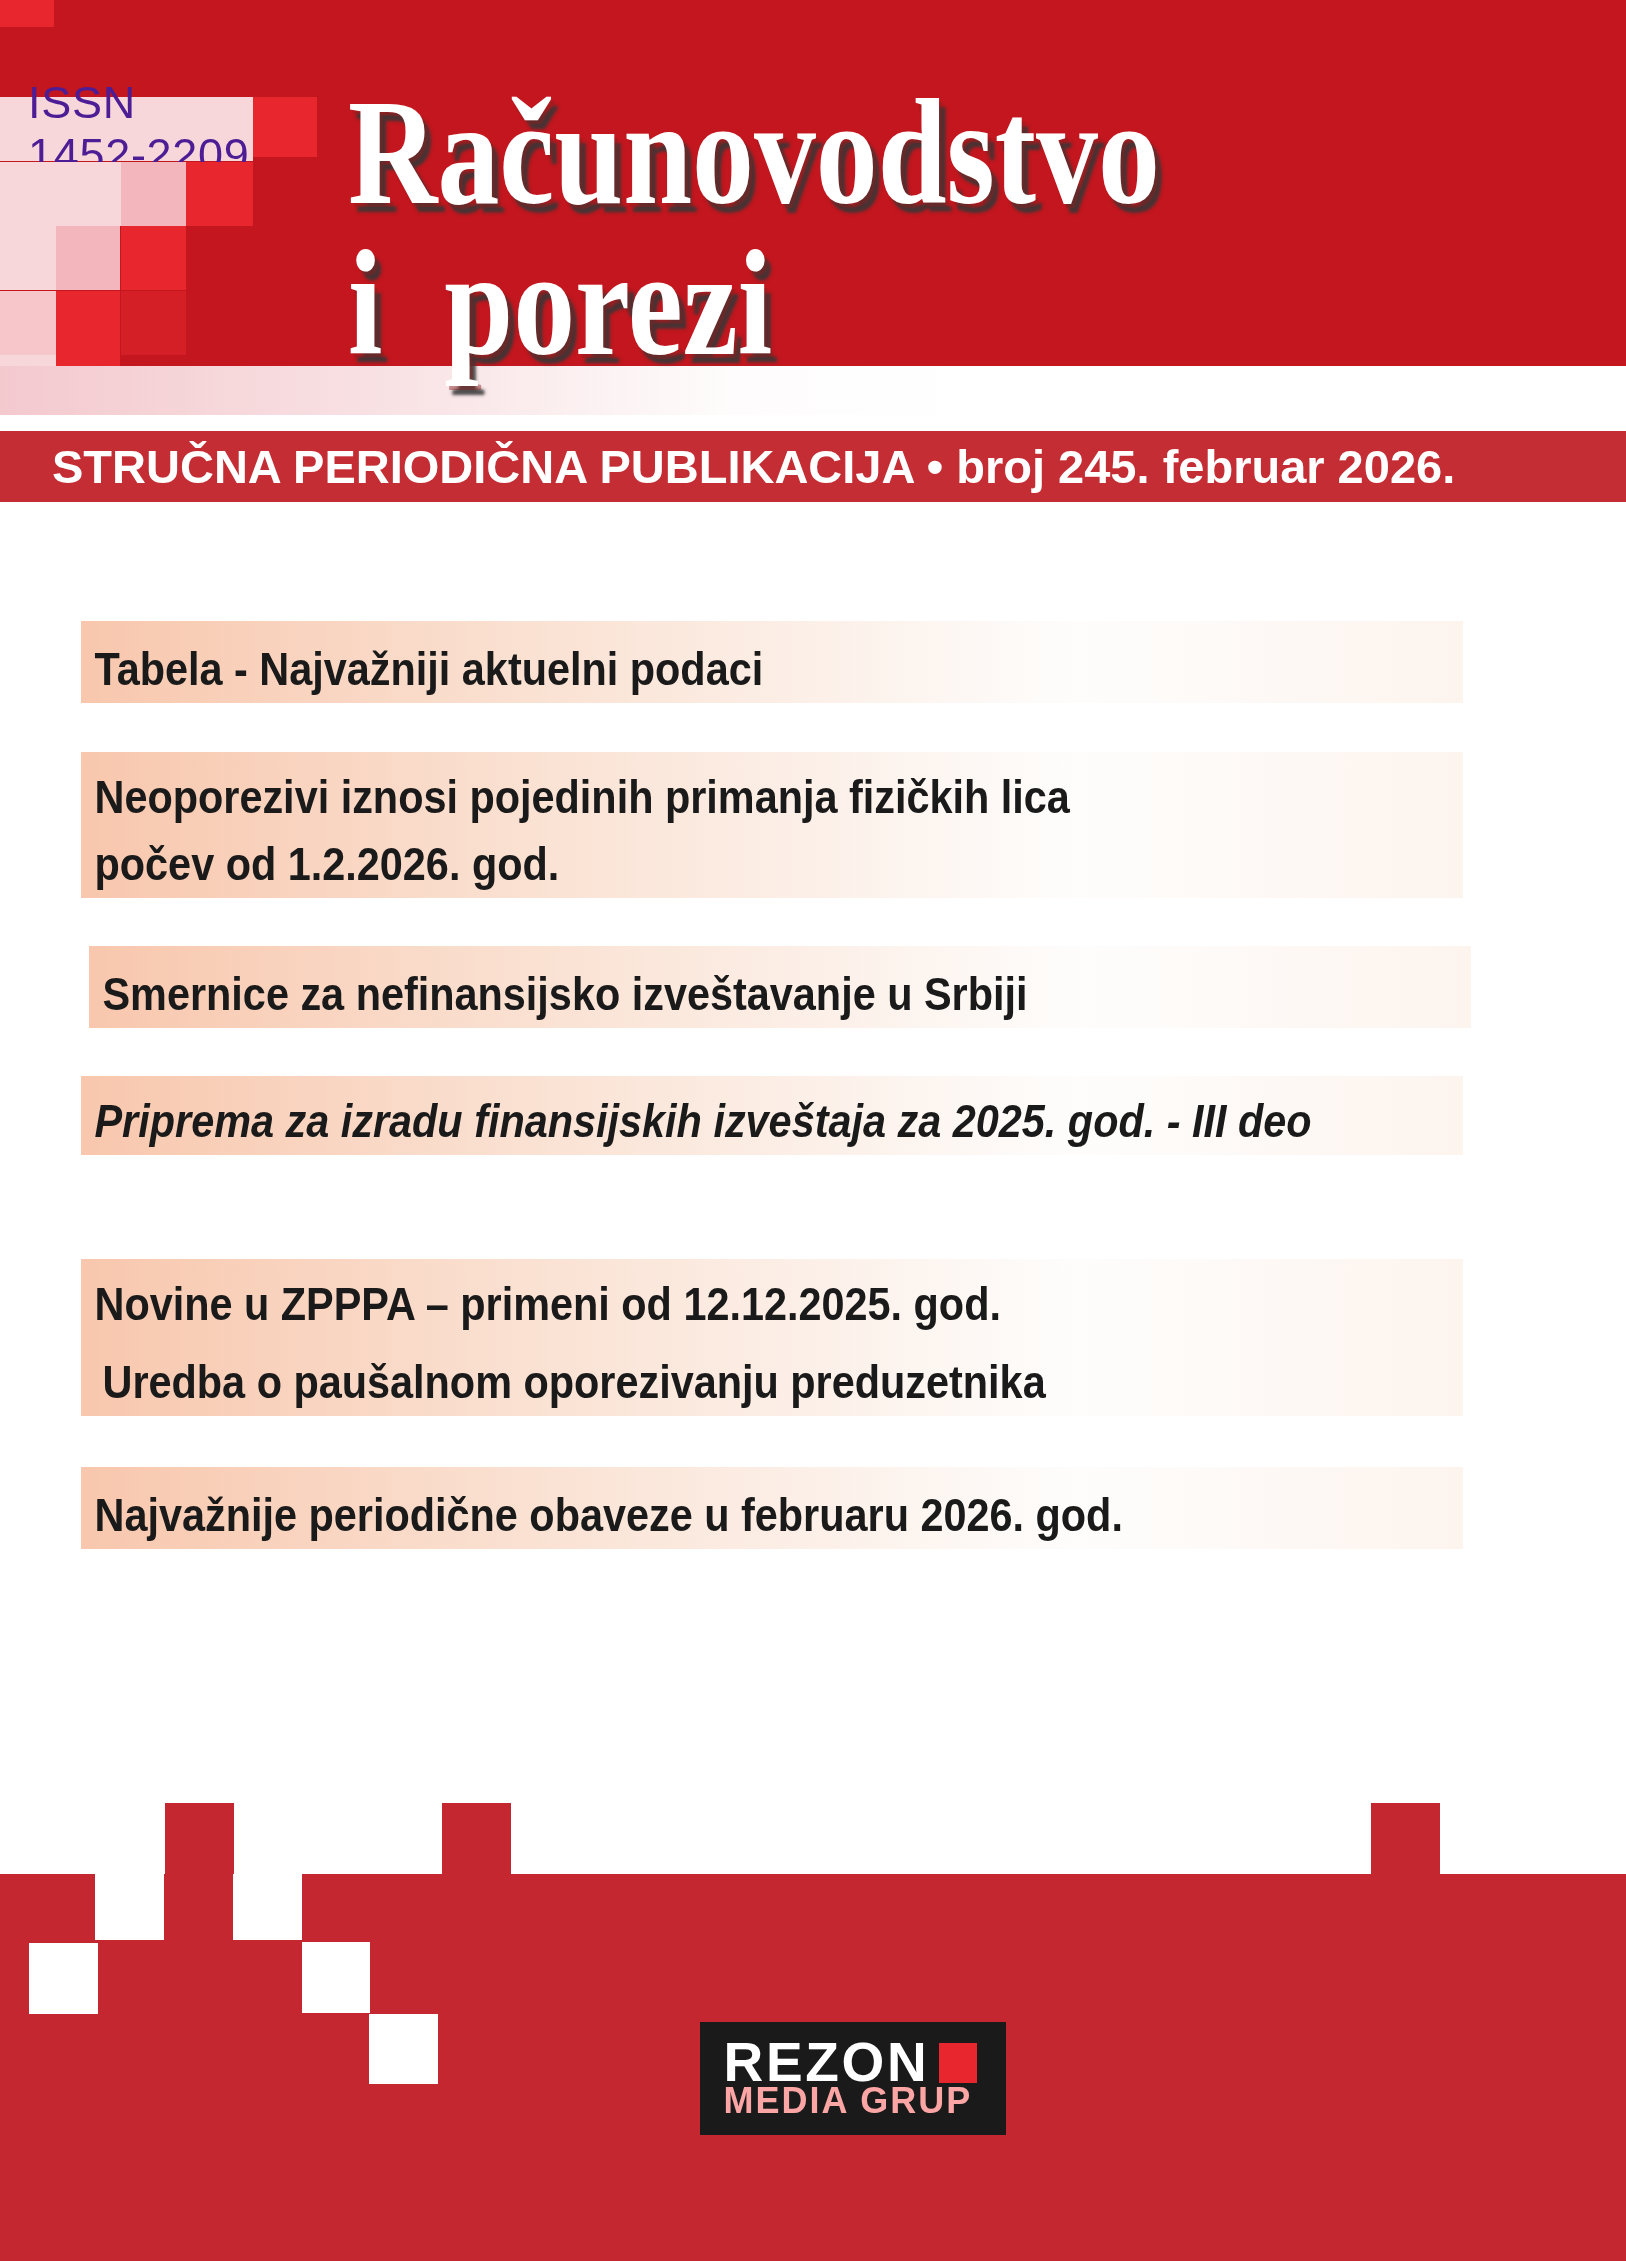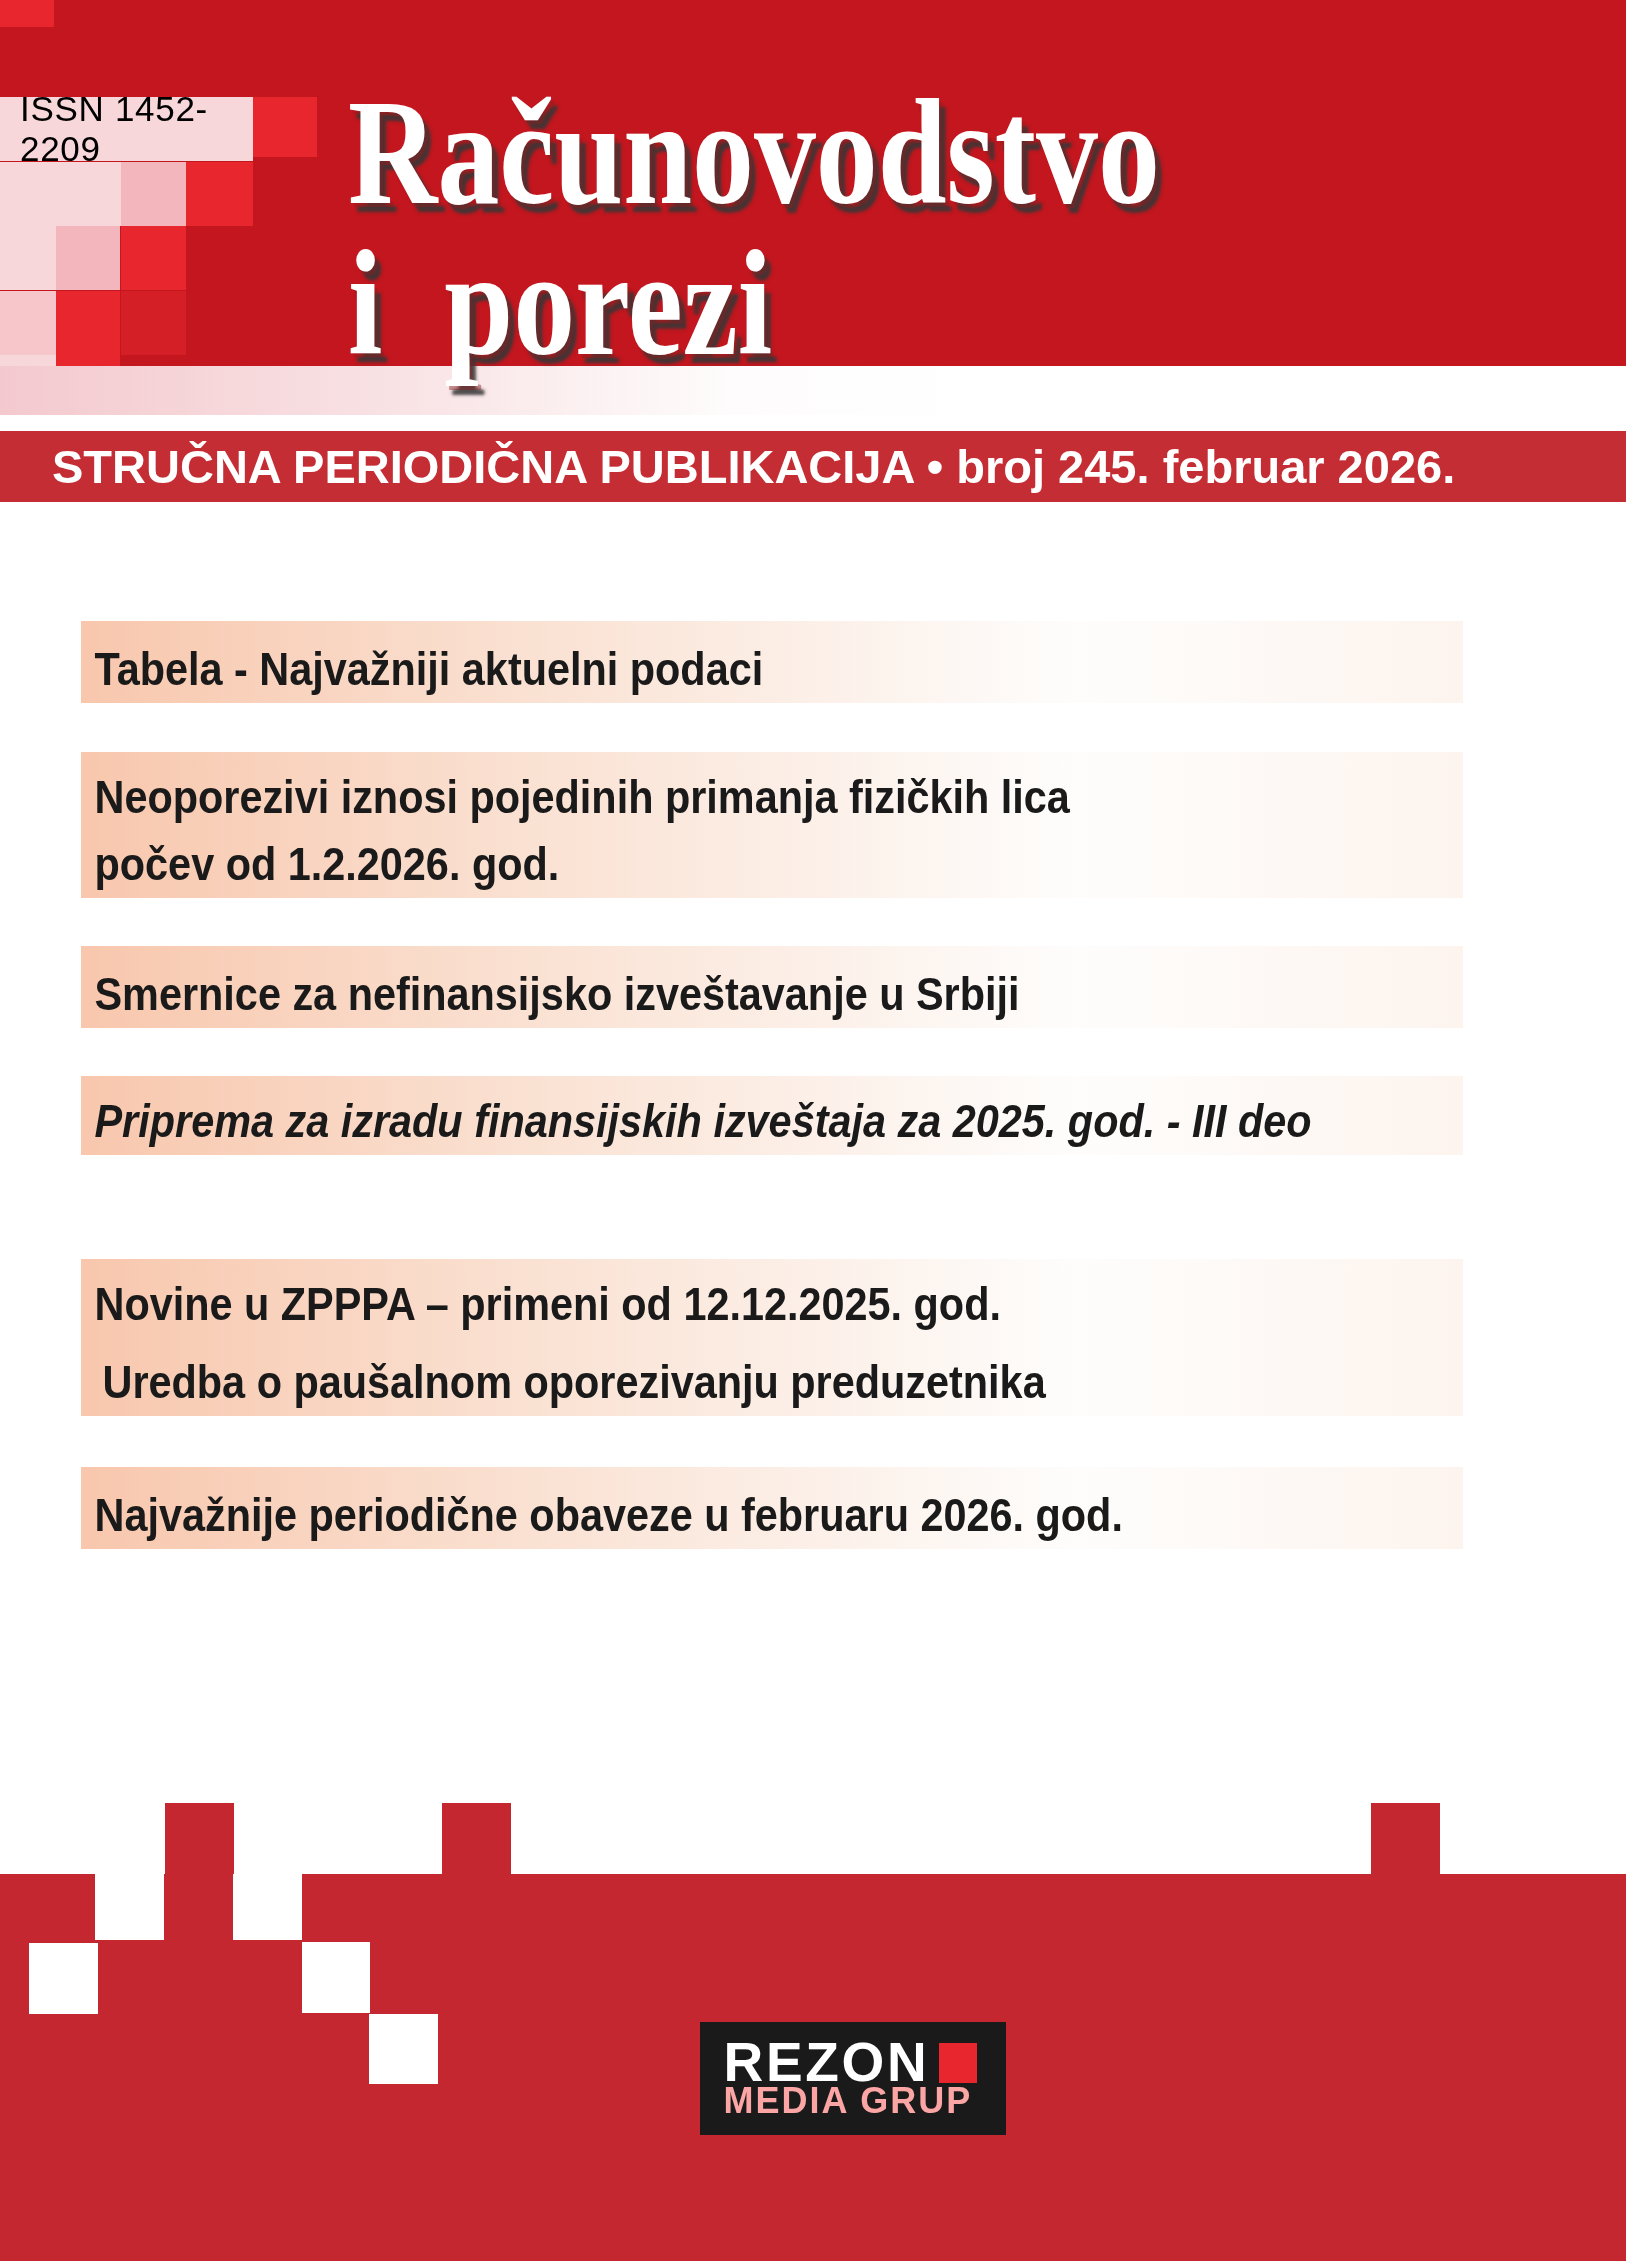--- a/index.html
+++ b/index.html
@@ -17,22 +17,22 @@
   *{margin:0;padding:0;box-sizing:border-box;}
   html,body{width:1626px;background:#ffffff;}
   body{font-family:"Liberation Sans",sans-serif;}
   .page{position:relative;width:1626px;height:2261px;background:#ffffff;overflow:hidden;}
 
   
   .header{position:absolute;left:0;top:0;width:1626px;height:366px;background:var(--header_red);z-index:2;}
   .sq{position:absolute;}
   .corner-sq{left:0;top:0;width:54px;height:27px;background:var(--bright_red);}
   .issn-strip{left:0;top:97px;width:253px;height:64px;background:var(--pale_pink);
-    display:flex;align-items:center;padding-left:20px;
-    font-size:35px;color:#000000;letter-spacing:0.7px;}
+    display:flex;align-items:center;padding-left:28px;
+    font-size:45px;color:#4c1d95;letter-spacing:0.7px;}
   .sq-r1-bright{left:253px;top:97px;width:64px;height:60px;background:var(--bright_red);}
   .sq-r2-pale{left:0;top:162px;width:121px;height:64px;background:var(--pale_pink);}
   .sq-r2-med{left:121px;top:162px;width:65px;height:64px;background:var(--medium_pink);}
   .sq-r2-bright{left:186px;top:162px;width:67px;height:64px;background:var(--bright_red);}
   .sq-r3-pale{left:0;top:226px;width:56px;height:64px;background:var(--pale_pink);}
   .sq-r3-med{left:56px;top:226px;width:64px;height:64px;background:var(--medium_pink);}
   .sq-r3-bright{left:121px;top:226px;width:65px;height:64px;background:var(--bright_red);}
   .sq-r4-light{left:0;top:291px;width:56px;height:64px;background:var(--light_pink);}
   .sq-r4-bright{left:56px;top:291px;width:64px;height:64px;background:var(--bright_red);}
   .sq-r4-dark{left:121px;top:291px;width:65px;height:64px;background:#d41f26;}
@@ -56,21 +56,21 @@
 
   
   .bar{position:absolute;left:81px;width:1382px;
     background:linear-gradient(90deg,var(--bar_peach) 0%,#fae1d2 32%,#fefdfc 72%,#fdf4ee 100%);
     display:flex;flex-direction:column;justify-content:flex-end;}
   .bar-line{display:block;padding-left:15px;color:var(--ink);font-weight:bold;font-size:46px;
     line-height:67px;white-space:pre;transform:scaleX(0.9);transform-origin:center left;}
   .bar-line:empty{display:none;}
   .b1{top:621px;height:82px;}
   .b2{top:752px;height:146px;}
-  .b3{top:946px;height:82px;}
+  .b3{top:946px;height:82px;margin-left:8px;}
   .b4{top:1076px;height:79px;font-style:italic;}
   .b5{top:1259px;height:79px;}
   .b6{top:1337px;height:79px;padding-left:8px;}
   .b7{top:1467px;height:82px;}
 
   
   .bottom-mass{position:absolute;left:0;top:1874px;width:1626px;height:387px;background:var(--bottom_red);}
   .col-red{position:absolute;background:var(--bottom_red);}
   .colA{left:165px;top:1803px;width:69px;height:74px;}
   .colB{left:442px;top:1803px;width:69px;height:74px;}

